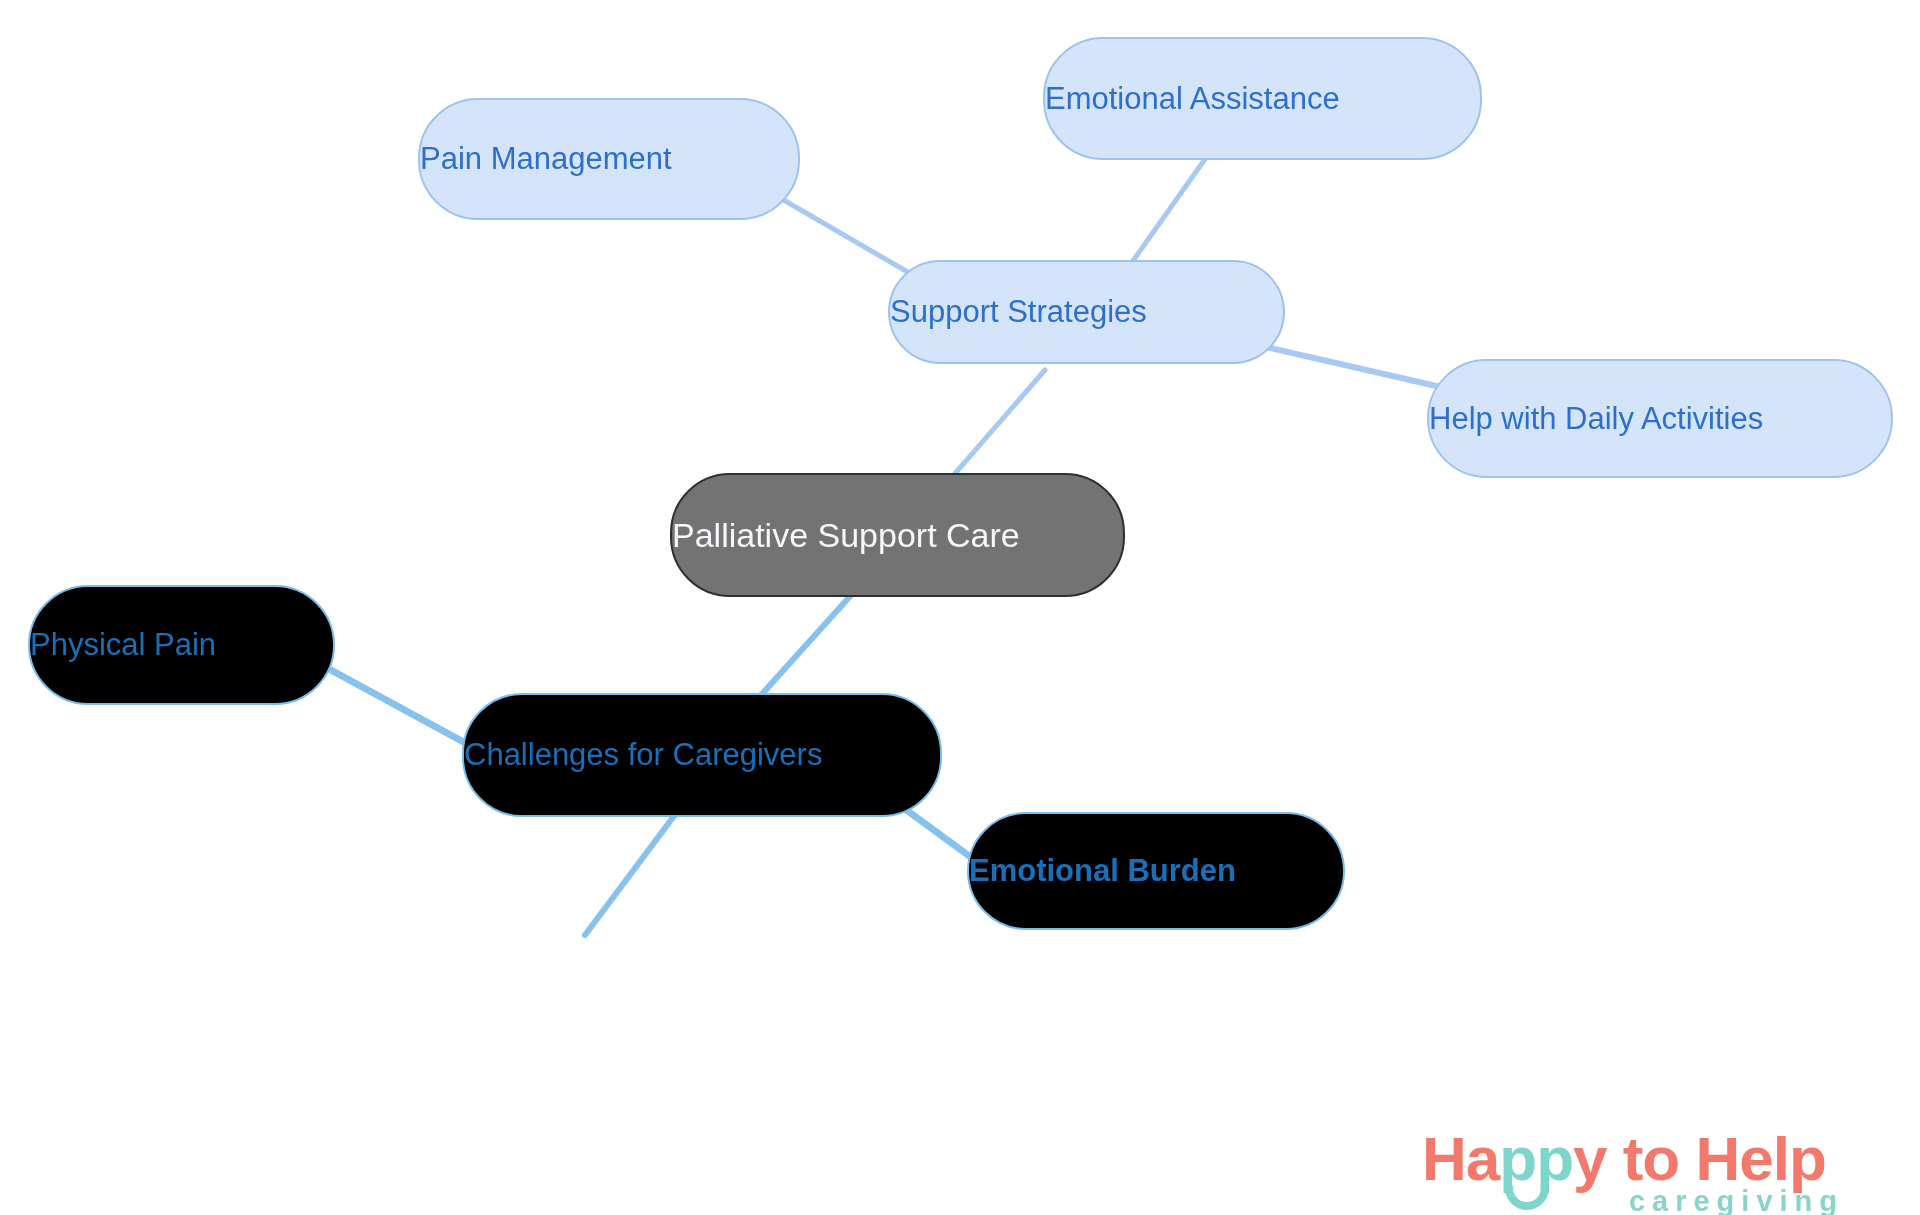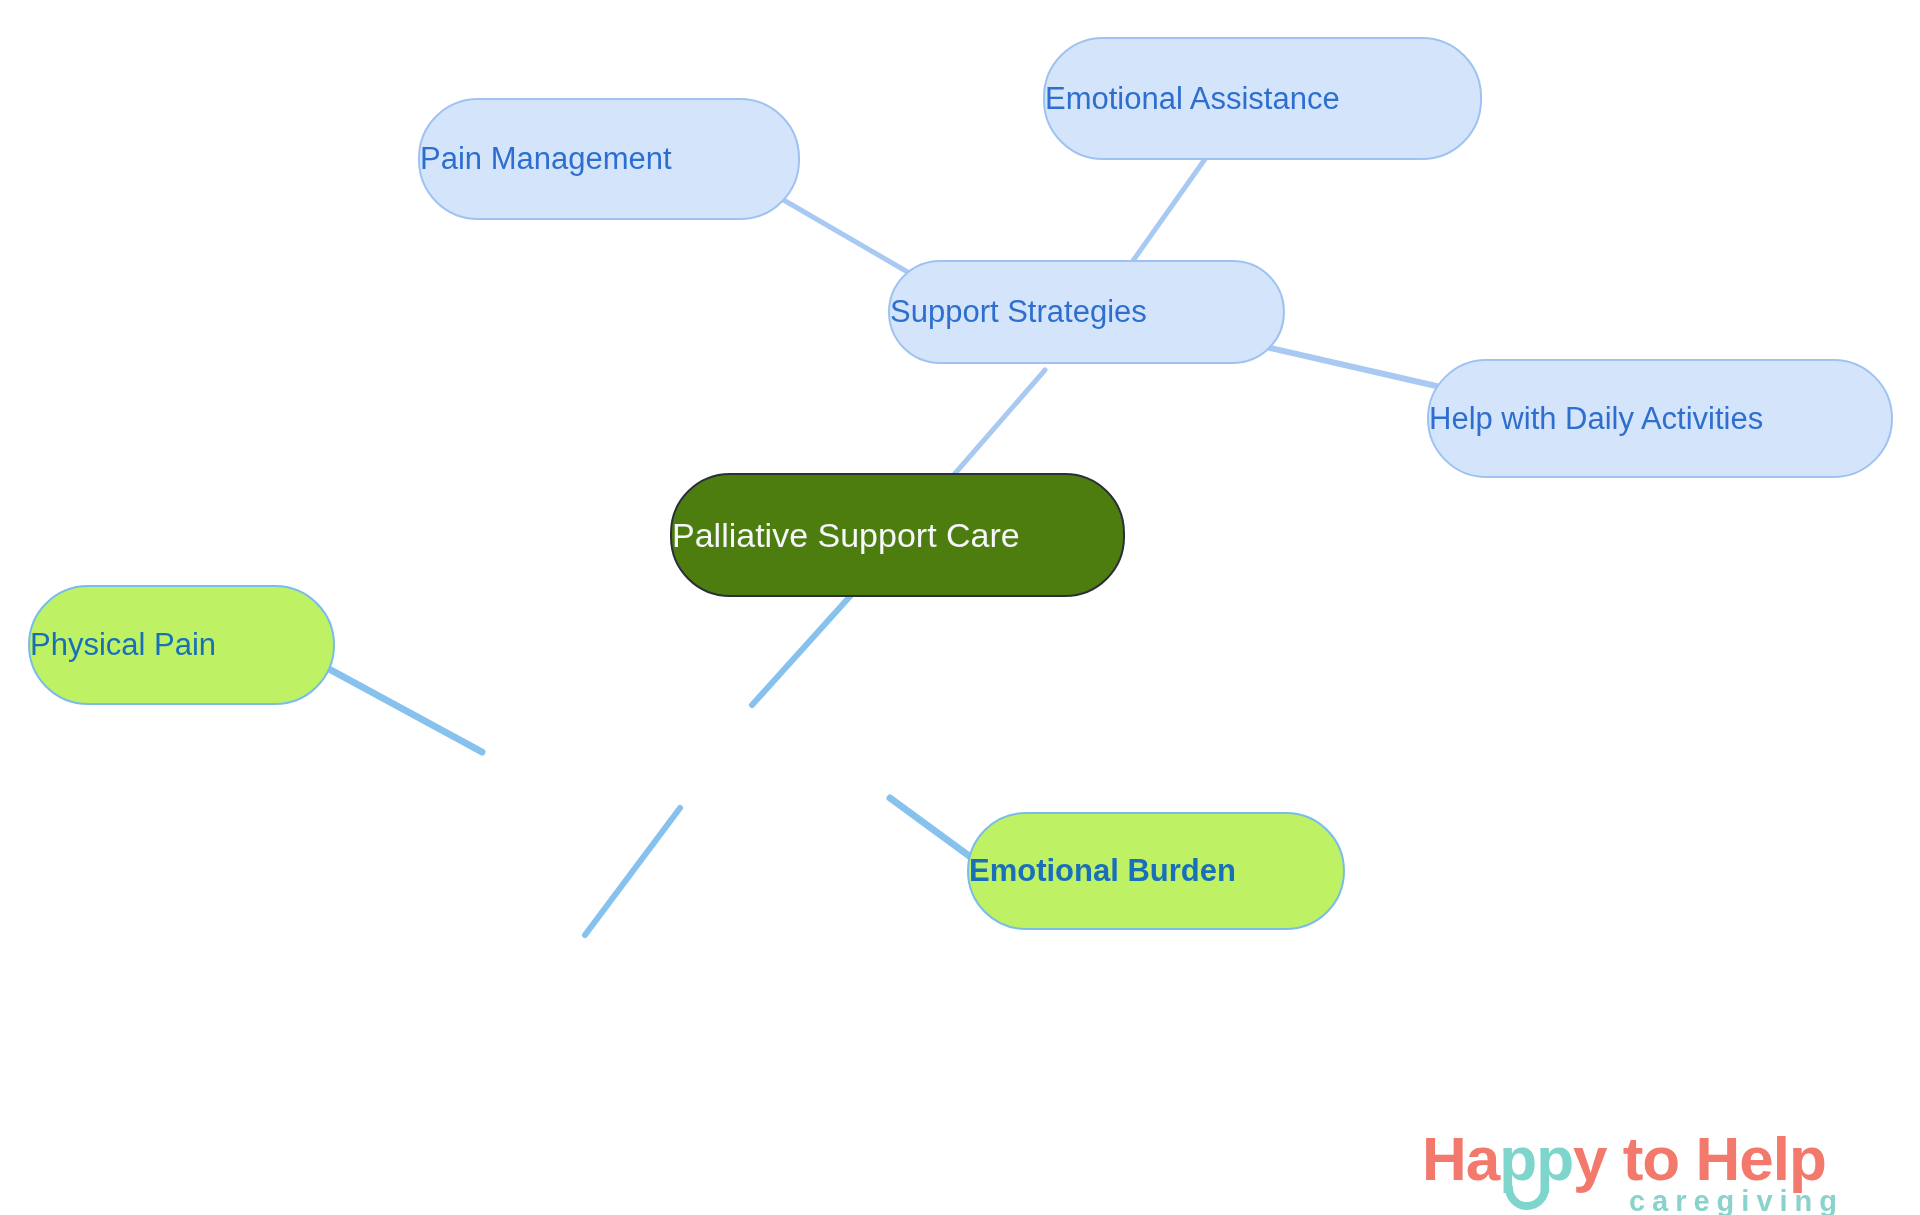--- a/index.html
+++ b/index.html
@@ -7,24 +7,24 @@
   .canvas{position:relative;width:1920px;height:1215px;background:#ffffff;overflow:hidden;}
   .edges{position:absolute;left:0;top:0;width:1920px;height:1215px;}
   .node{
     position:absolute;display:flex;align-items:center;
     border-radius:60px;box-sizing:border-box;text-align:center;
   }
   .node.branch-top{
     background:#d4e5fb;border:2px solid #9fc3f0;color:#2d6ecf;font-size:31px;
   }
   .node.branch-bottom{
-    background:#bef264;border:2px solid #79bce9;color:#1a6fb9;font-size:31px;
+    background:#000000;border:2px solid #79bce9;color:#1a6fb9;font-size:31px;
   }
   .node.root{
-    background:#4d7c0f;border:2px solid #2a3038;color:#f5f7fa;font-size:34px;
+    background:#737373;border:2px solid #2a3038;color:#f5f7fa;font-size:34px;
   }
   
   .n-root{left:670px;top:473px;width:455px;height:124px;}
   .n-support{left:888px;top:260px;width:397px;height:104px;}
   .n-pain{left:418px;top:98px;width:382px;height:122px;}
   .n-emoassist{left:1043px;top:37px;width:439px;height:123px;}
   .n-daily{left:1427px;top:359px;width:466px;height:119px;}
   .n-challenges{left:462px;top:693px;width:480px;height:124px;}
   .n-physical{left:28px;top:585px;width:307px;height:120px;}
   .n-stress{left:366px;top:922px;width:362px;height:118px;}
@@ -70,20 +70,23 @@
   <div class="node branch-top n-pain">
     <span>Pain Management</span>
   </div>
   <div class="node branch-top n-emoassist">
     <span>Emotional Assistance</span>
   </div>
   <div class="node branch-top n-daily">
     <span>Help with Daily Activities</span>
   </div>
 
+  <div class="node branch-bottom n-challenges">
+    <span>Challenges for Caregivers</span>
+  </div>
   <div class="node branch-bottom n-physical">
     <span>Physical Pain</span>
   </div>
   <div class="node branch-bottom n-burden">
     <span>Emotional Burden</span>
   </div>
 
   <div class="logo">
     <div class="logo-title">
       <span class="coral">Ha</span><span class="teal pp-wrap"><span>pp</span><svg class="smile" width="48" height="28" viewBox="0 0 48 28">

